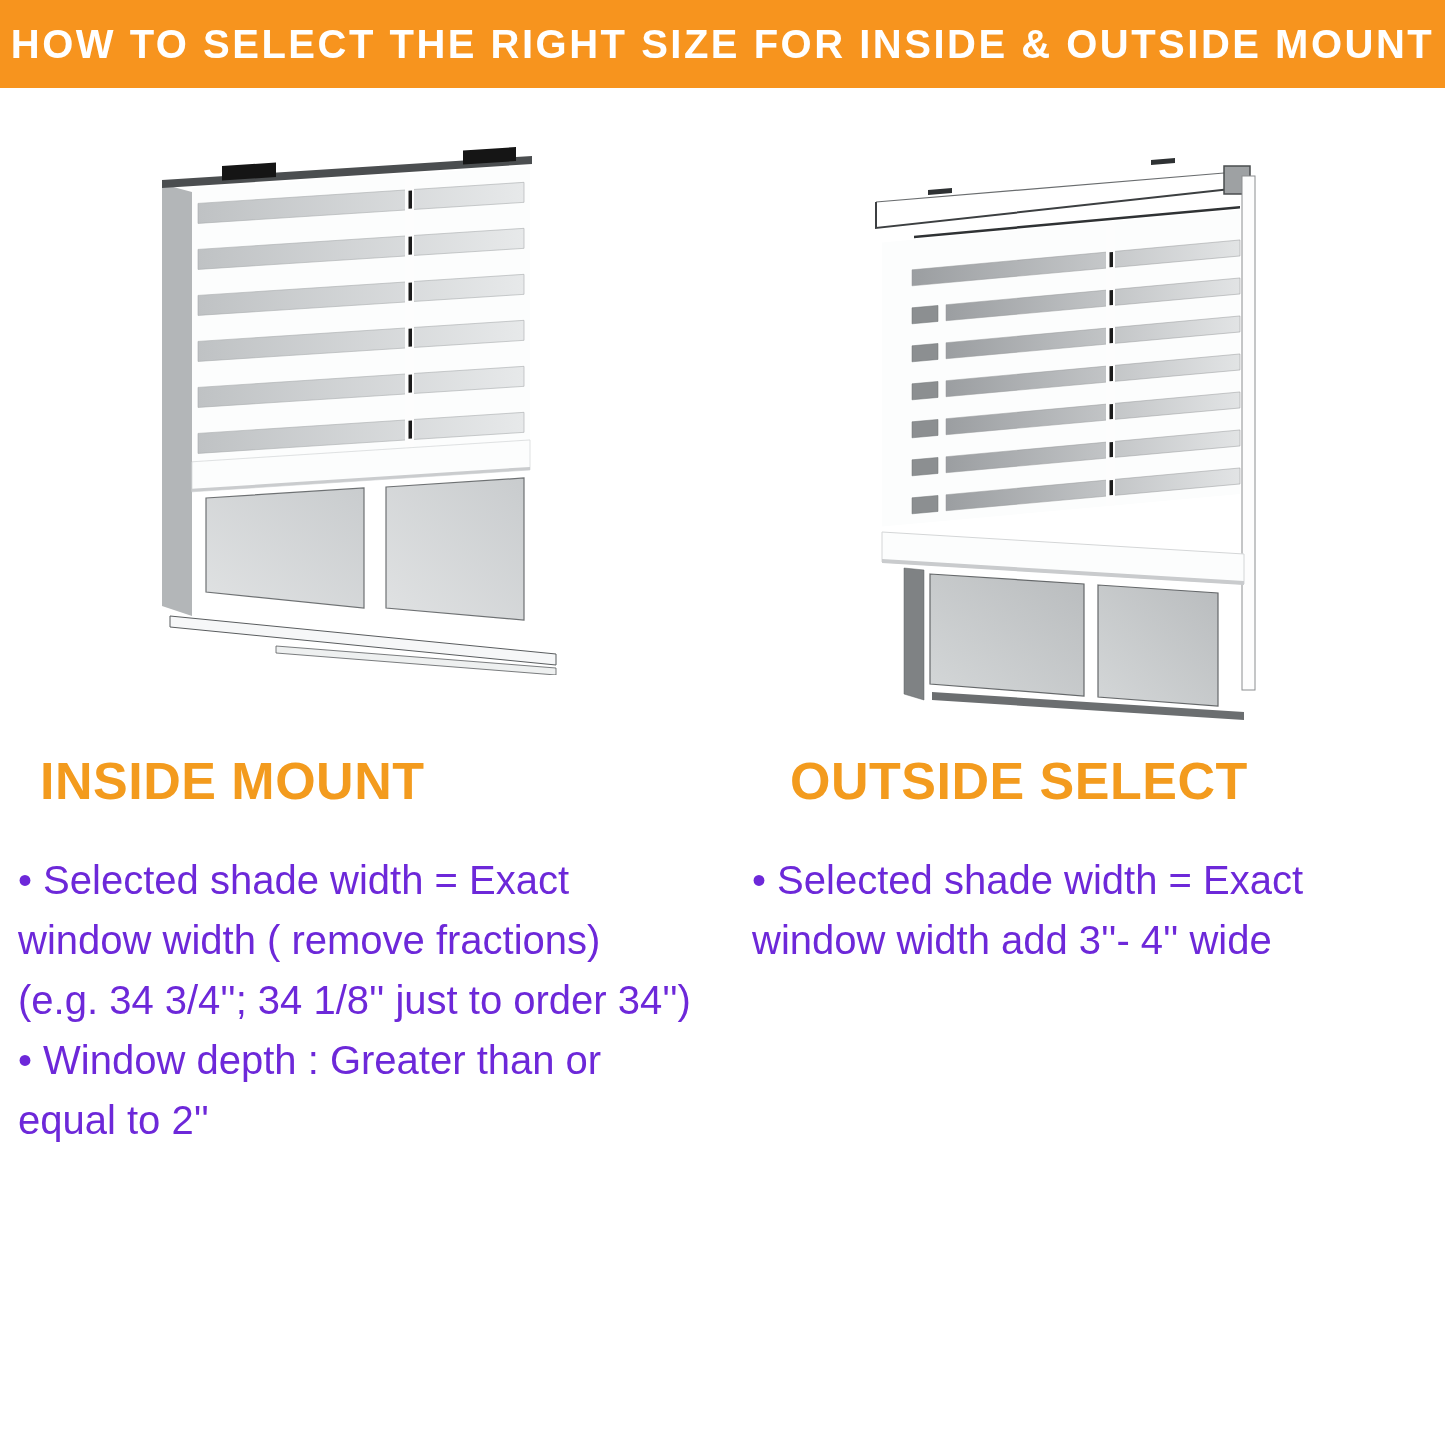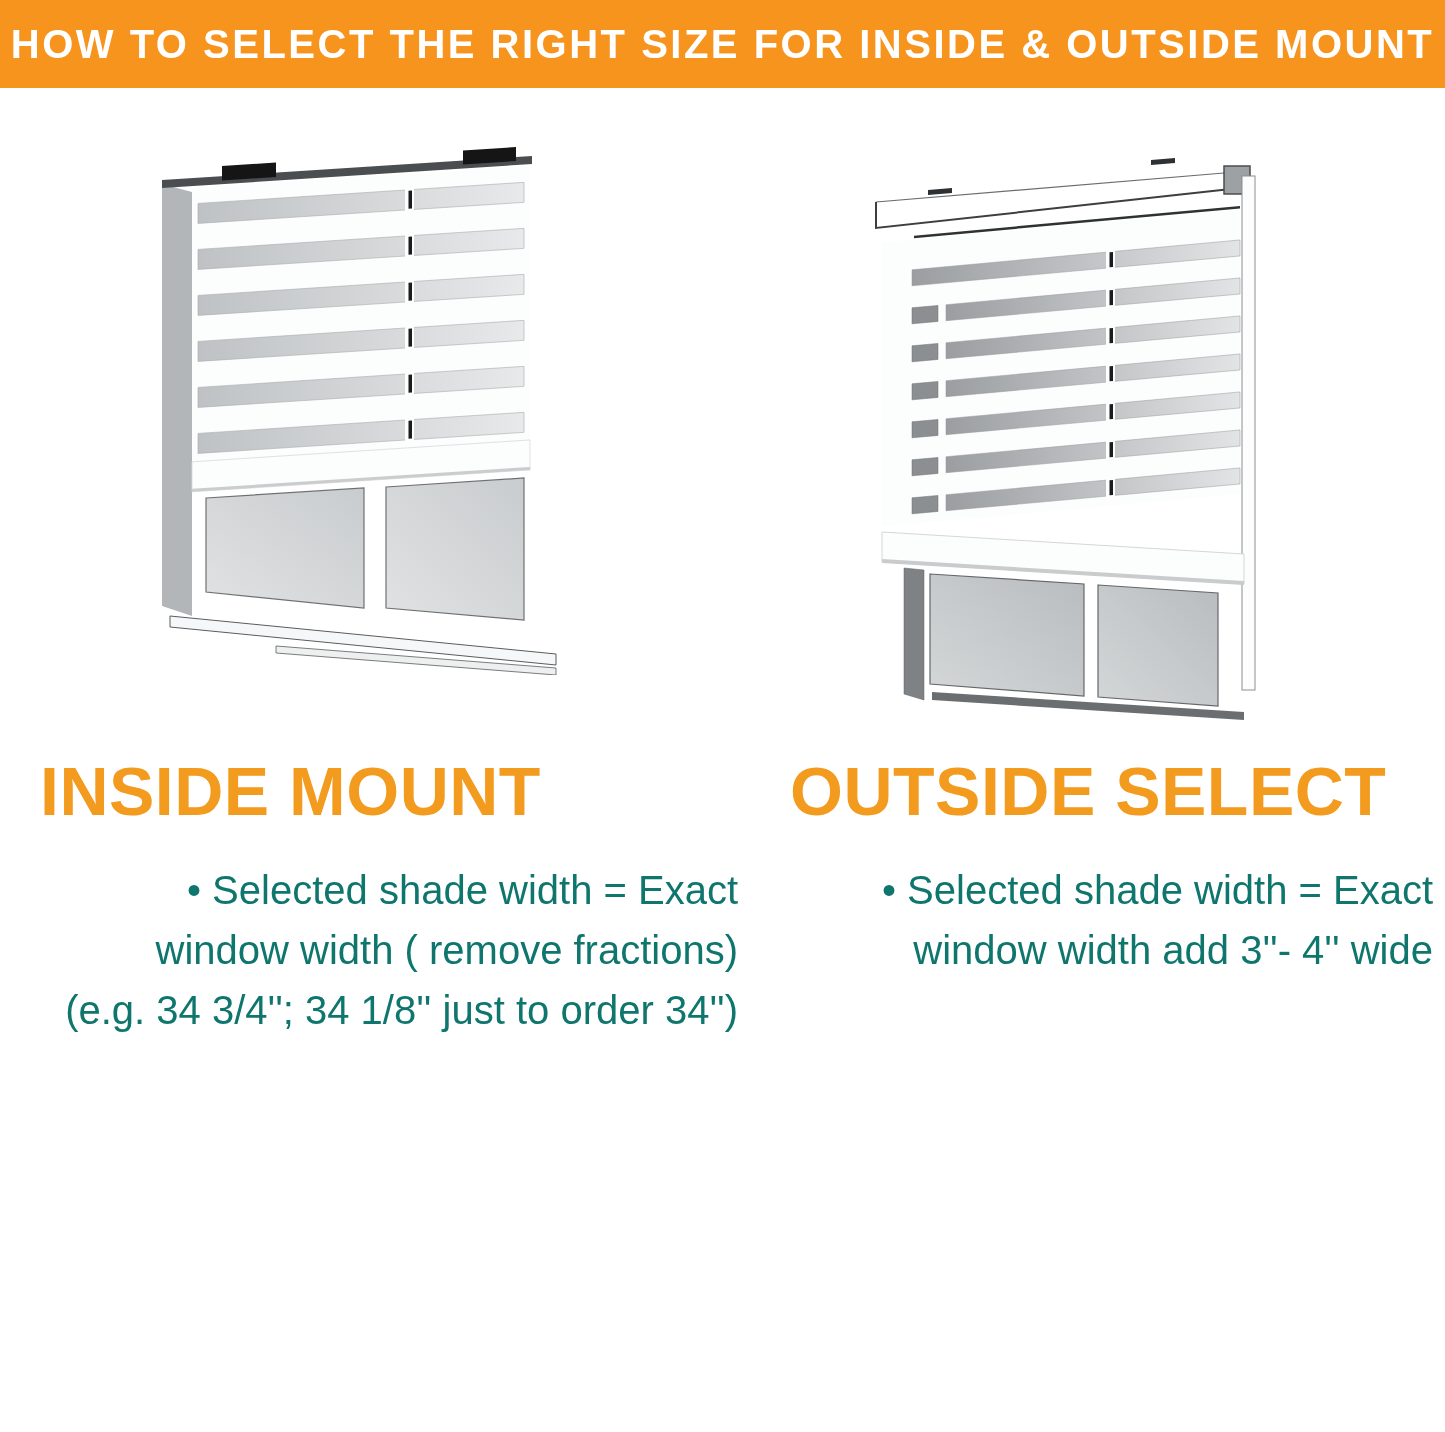--- a/index.html
+++ b/index.html
@@ -26,34 +26,33 @@
   }
   
   .illu{position:absolute;}
   .illu-left{left:158px;top:146px;width:404px;height:529px;}
   .illu-right{left:866px;top:140px;width:400px;height:582px;}
   
   .col{position:absolute;top:748px;}
   .col-left{left:18px;width:732px;}
   .col-right{left:752px;width:693px;}
   .col h2{
-    margin:14px;
-    font-size:68px;line-height:58px;font-weight:bold;
+    margin:4px;
+    font-size:52px;line-height:58px;font-weight:bold;
     color:#F39B1E;
     letter-spacing:0.5px;
   }
   .col-left h2{margin-left:22px;}
   .col-right h2{margin-left:38px;}
   .col .bullets{margin-top:40px;}
   .col p{
-    margin:12px;
+    margin:0;
     font-size:40px;line-height:60px;
     white-space:pre-line;
-    color:#0f766e;
-    text-align:right;
+    color:#6d28d9;
   }
   
   .footer{
     position:absolute;left:0;bottom:2px;width:1445px;
     text-align:center;
   }
   .footer p{
     margin:0;
     font-size:34px;line-height:46px;
     color:#111111;
@@ -174,20 +173,22 @@
     <polygon points="232,445 352,453 352,566 232,557" fill="url(#glassR)" stroke="#65686a" stroke-width="1.2"></polygon>
     <polygon points="66,552 378,572 378,580 66,560" fill="#6b6e70"></polygon>
   </svg>
 
   <section class="col col-left">
     <h2>INSIDE MOUNT</h2>
     <div class="bullets">
       <p>• Selected shade width = Exact
 window width ( remove fractions)
 (e.g. 34 3/4''; 34 1/8'' just to order 34'')</p>
+      <p>• Window depth : Greater than or
+equal to 2''</p>
     </div>
   </section>
 
   <section class="col col-right">
     <h2>OUTSIDE SELECT</h2>
     <div class="bullets">
       <p>• Selected shade width = Exact
 window width add 3''- 4'' wide</p>
     </div>
   </section>

